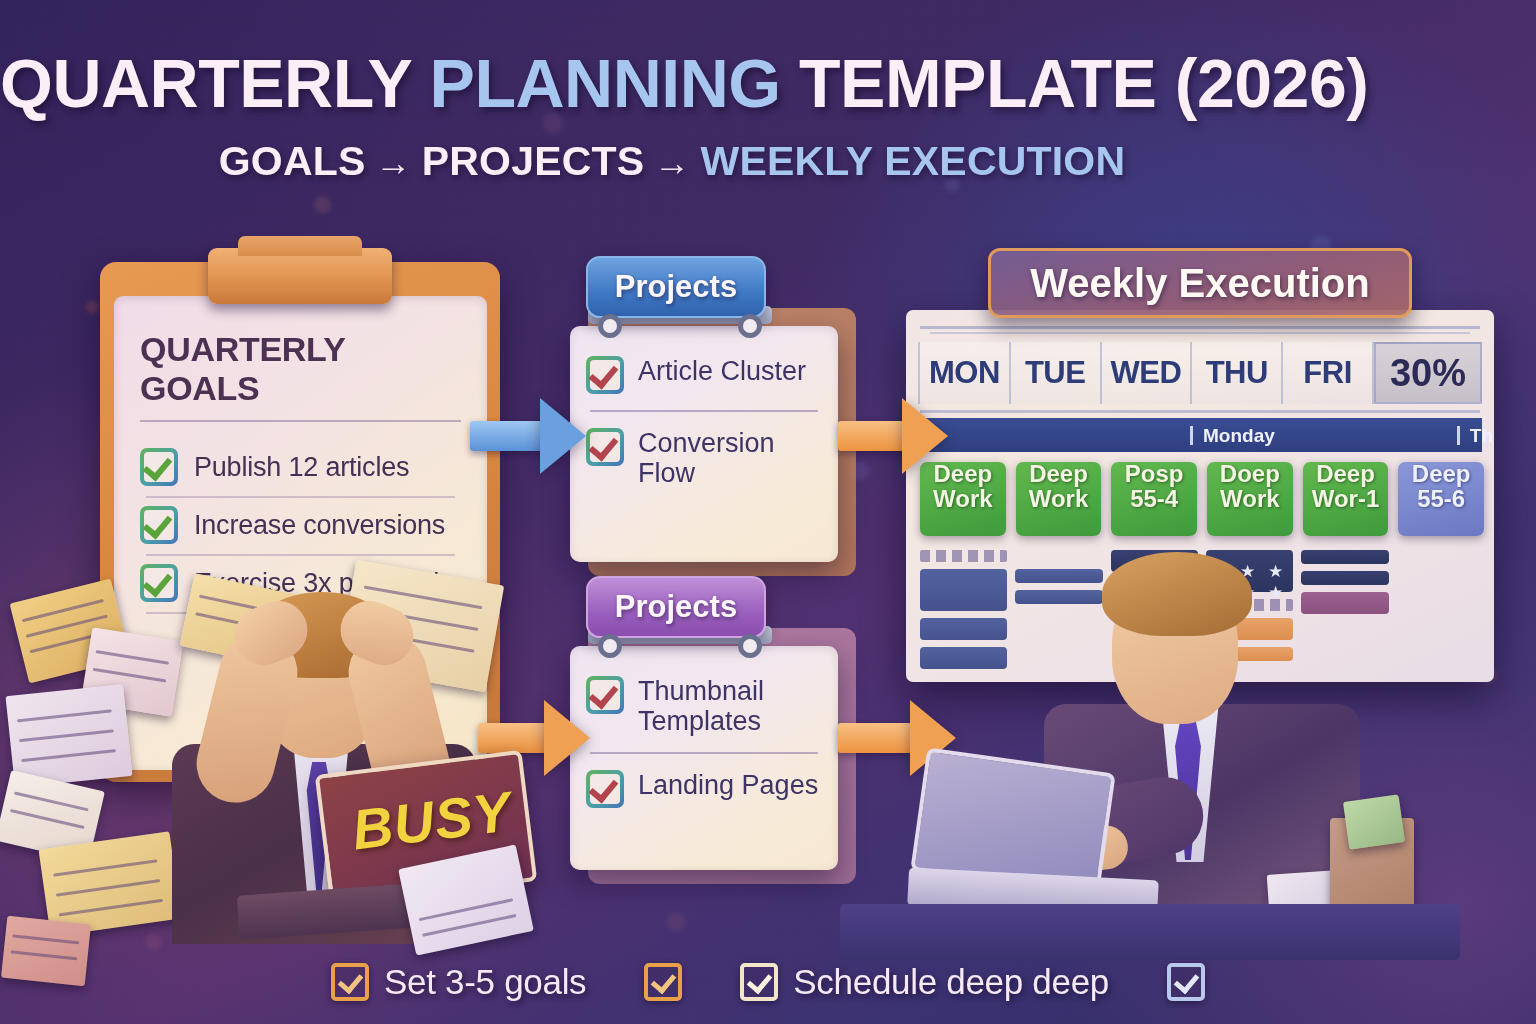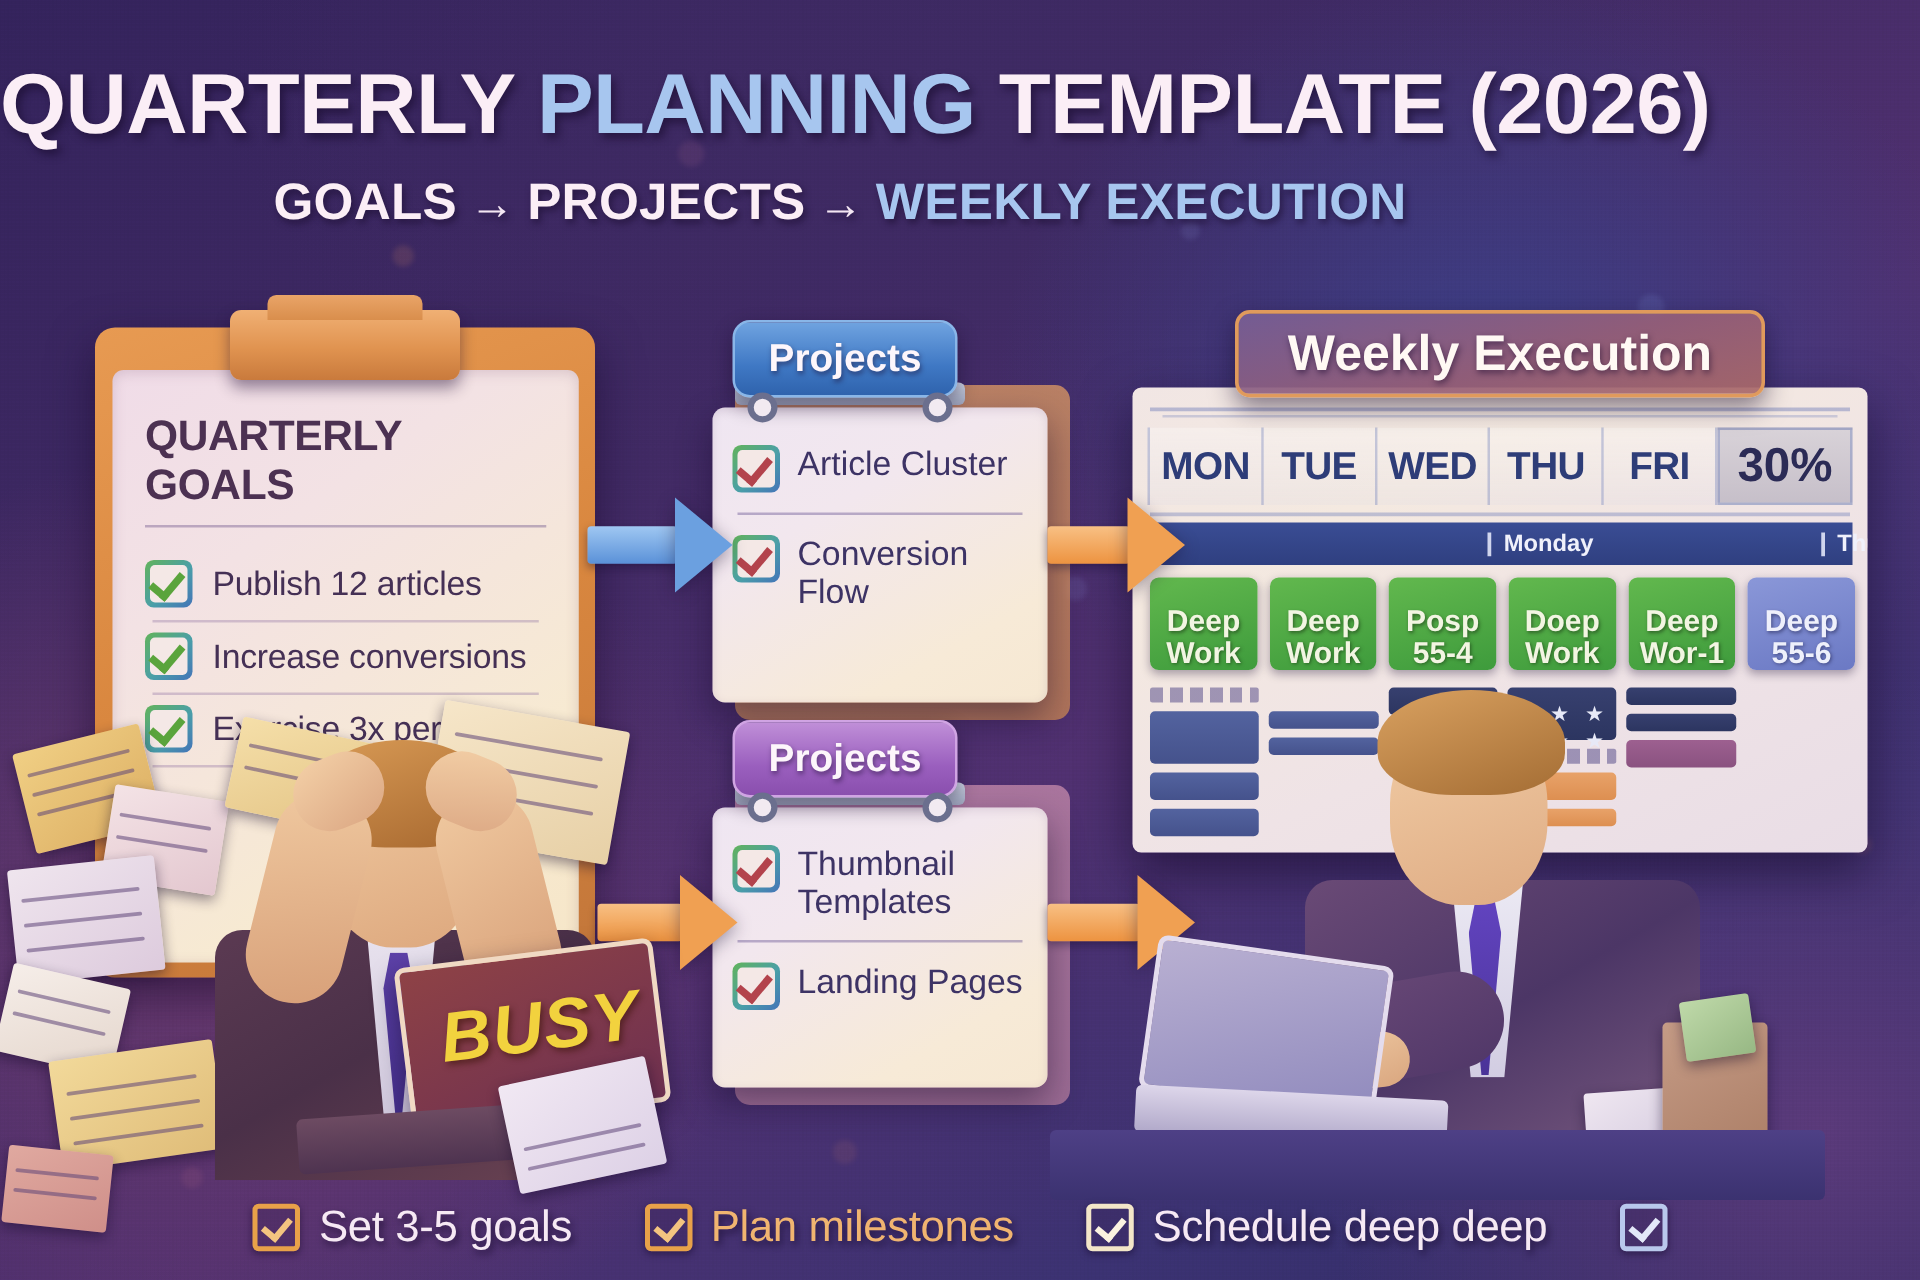--- a/index.html
+++ b/index.html
@@ -61,21 +61,21 @@
   .t-cream{ color:#fbeef6; }
   .t-blue{ color:#a7c6ef; }
   .subtitle{
     margin-top:16px; font-size:41px; font-weight:700; letter-spacing:.2px;
     text-shadow:2px 3px 6px rgba(25,12,45,.6); white-space:nowrap;
   }
   .sub-arrow{ color:#f4e7f3; padding:0 10px; font-size:36px; }
 
   
   .clipboard{
-    position:absolute; left:76px; top:262px; width:400px; height:520px; z-index:12;padding-left:28px;
+    position:absolute; left:100px; top:262px; width:400px; height:520px; z-index:12;padding-left:28px;
   }
   .clip-board-bg{
     position:absolute; inset:0; border-radius:16px;
     background:linear-gradient(160deg,#e79a52 0%, #d9873f 48%, #c2763a 100%);
     box-shadow:0 14px 36px rgba(20,8,40,.55);
   }
   .clip-paper{
     position:absolute; left:14px; top:34px; right:13px; bottom:12px;
     border-radius:9px;
     background:linear-gradient(145deg,#f0dce8 0%, #f3e2e4 30%, #f7ead2 72%, #f6e6c8 100%);
@@ -222,21 +222,21 @@
   .wband-lbl{
     font-size:19px; font-weight:700; color:#f0f1fb; padding-left:10px;
     border-left:3px solid rgba(235,238,255,.85); line-height:1;
   }
   .wband-lbl.mon{ margin-left:272px; }
   .wband-lbl.thu{ margin-left:182px; }
 
   .wchips{ position:absolute; left:14px; right:10px; top:152px; height:74px; display:flex; gap:10px; }
   .chip{
     flex:1; border-radius:7px; display:flex; flex-direction:column;
-    align-items:center; justify-content:flex-end; line-height:1.04;
+    align-items:center; justify-content:flex-start; line-height:1.04;
     font-size:24px; font-weight:700; color:#f2f5e2;
     text-shadow:1px 1px 3px rgba(20,40,15,.55);
     box-shadow:0 3px 8px rgba(20,10,45,.35);
   }
   .chip.green{ background:linear-gradient(165deg,#62b84e 0%,#3e9b3c 100%); }
   .chip.blue{ background:linear-gradient(165deg,#8a97d8 0%,#6b79c4 100%); color:#eef0fb; text-shadow:1px 1px 3px rgba(20,20,60,.5); }
 
   .wgrid{ position:absolute; left:14px; right:10px; top:236px; bottom:6px; display:flex; gap:8px; }
   .wcol{ flex:1; display:flex; flex-direction:column; gap:7px; padding-top:4px; }
   .bar{ border-radius:4px; height:22px; }
@@ -603,21 +603,20 @@
   <div class="bitem">
     <div class="bbox">
         <div class="btick"></div>
       </div>
     <div class="blabel white">Set 3-5 goals</div>
   </div>
   <div class="bitem">
     <div class="bbox">
         <div class="btick"></div>
       </div>
-    <div class="blabel orange">Plan milestones</div>
   </div>
   <div class="bitem">
     <div class="bbox cream">
         <div class="btick"></div>
       </div>
     <div class="blabel white">Schedule deep deep</div>
   </div>
   <div class="bitem">
     <div class="bbox lblue">
         <div class="btick"></div>

